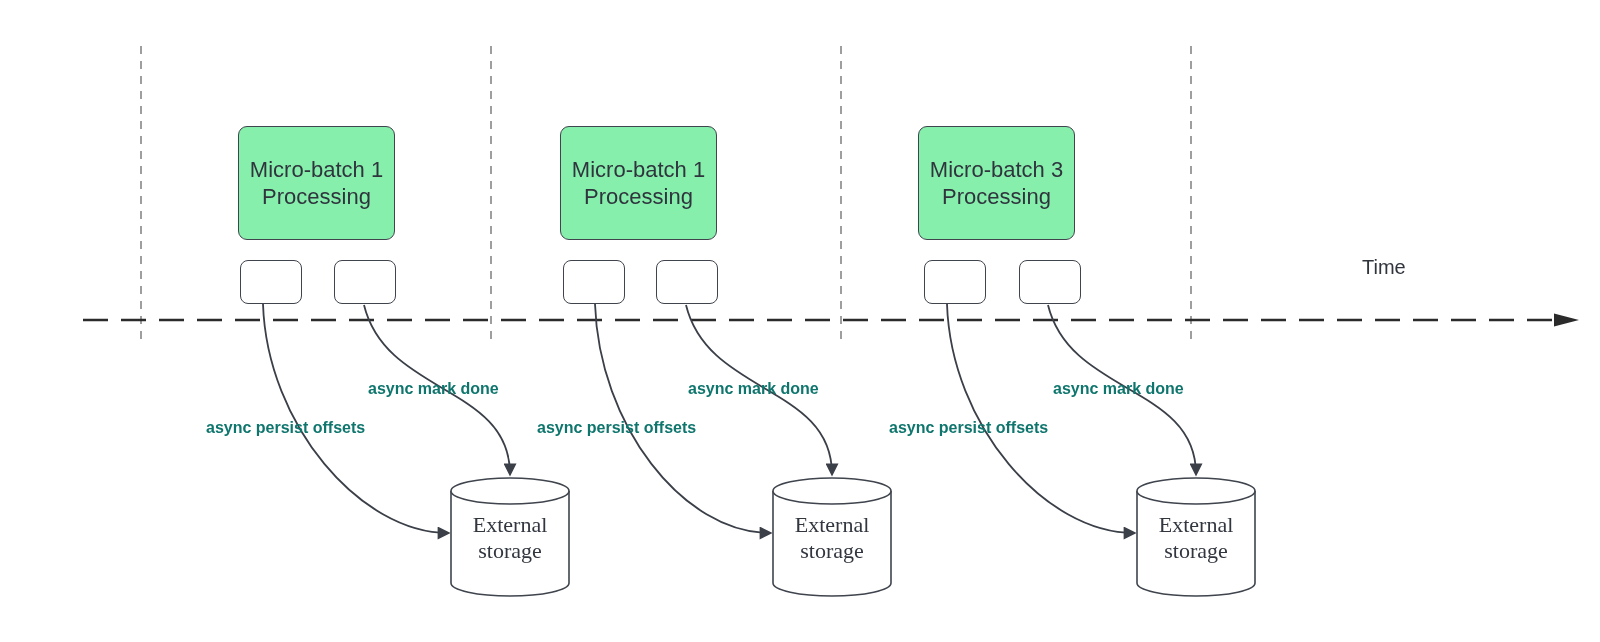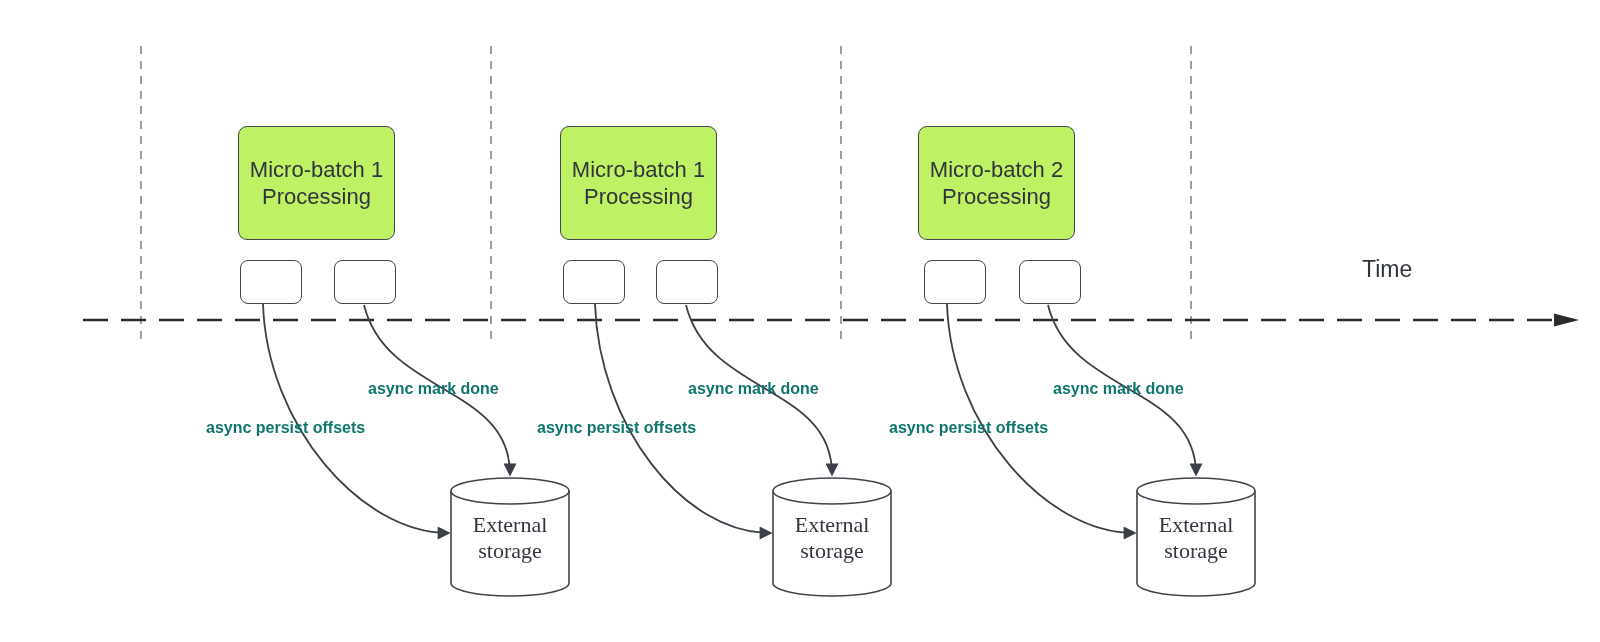--- a/index.html
+++ b/index.html
@@ -20,21 +20,21 @@
     left: 0;
     top: 0;
   }
   .nodebox {
     position: absolute;
     top: 126px;
     width: 157px;
     height: 114px;
     border: 1.6px solid #3f444d;
     border-radius: 9px;
-    background: #bef264;
+    background: #86efac;
     box-sizing: border-box;
     display: flex;
     align-items: center;
     justify-content: center;
   }
   .nodebox-text {
     text-align: center;
     font-size: 22px;
     line-height: 27px;
     color: #2f343d;
@@ -64,21 +64,21 @@
     text-align: center;
     font-size: 22px;
     line-height: 26px;
     color: #32363f;
   }
   .cyl-text span { display: block; font-family: Liberation Serif, serif; }
   .time-label {
     position: absolute;
     left: 1362px;
     top: 256px;
-    font-size: 23px;
+    font-size: 20px;
     color: #30343c;
   }
 </style>
 </head>
 <body>
 
 <div class="canvas">
 
   <svg class="layer" width="1600" height="642" viewBox="0 0 1600 642">
     <defs>
@@ -139,21 +139,21 @@
   <div class="smallbox" style="left:656px"></div>
   <div class="edge-label" style="left:537px;top:419px">async persist offsets</div>
   <div class="edge-label" style="left:688px;top:380px">async mark done</div>
   <div class="cyl-text" style="left:773px">
     <span>External</span>
     <span>storage</span>
   </div>
 
   <div class="nodebox" style="left:918px">
     <div class="nodebox-text">
-      <span>Micro-batch 2</span>
+      <span>Micro-batch 3</span>
       <span>Processing</span>
     </div>
   </div>
   <div class="smallbox" style="left:924px"></div>
   <div class="smallbox" style="left:1019px"></div>
   <div class="edge-label" style="left:889px;top:419px">async persist offsets</div>
   <div class="edge-label" style="left:1053px;top:380px">async mark done</div>
   <div class="cyl-text" style="left:1137px">
     <span>External</span>
     <span>storage</span>

